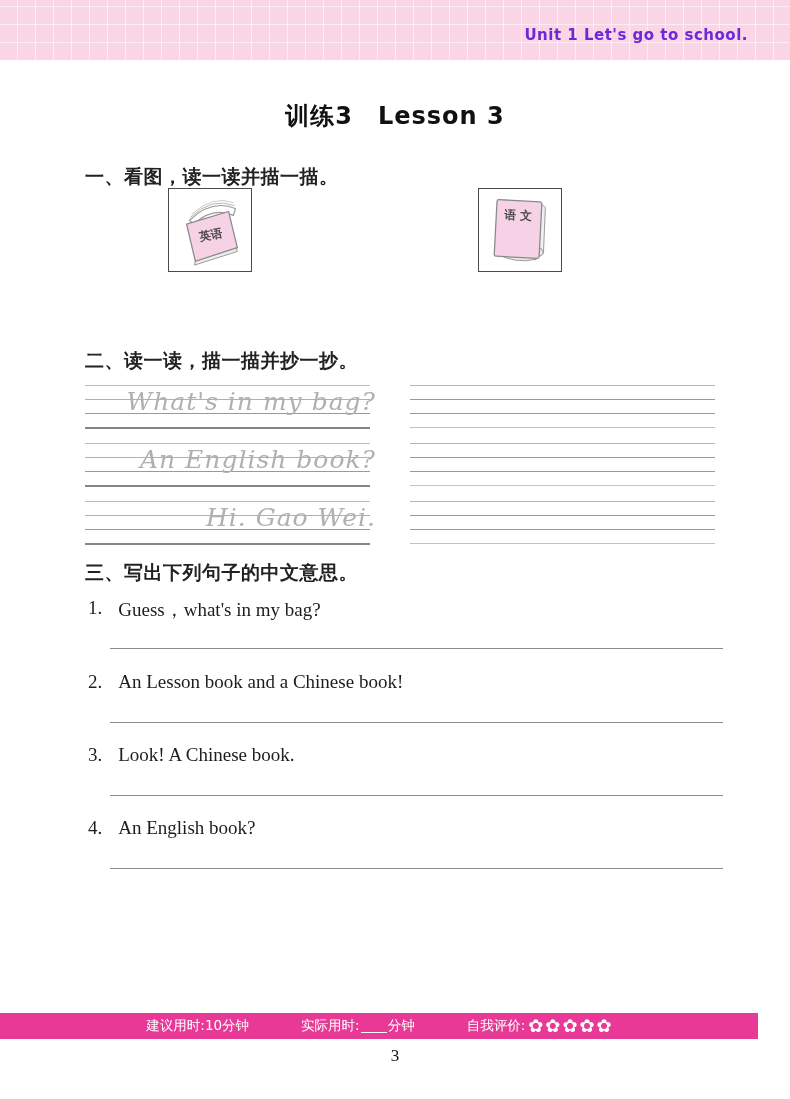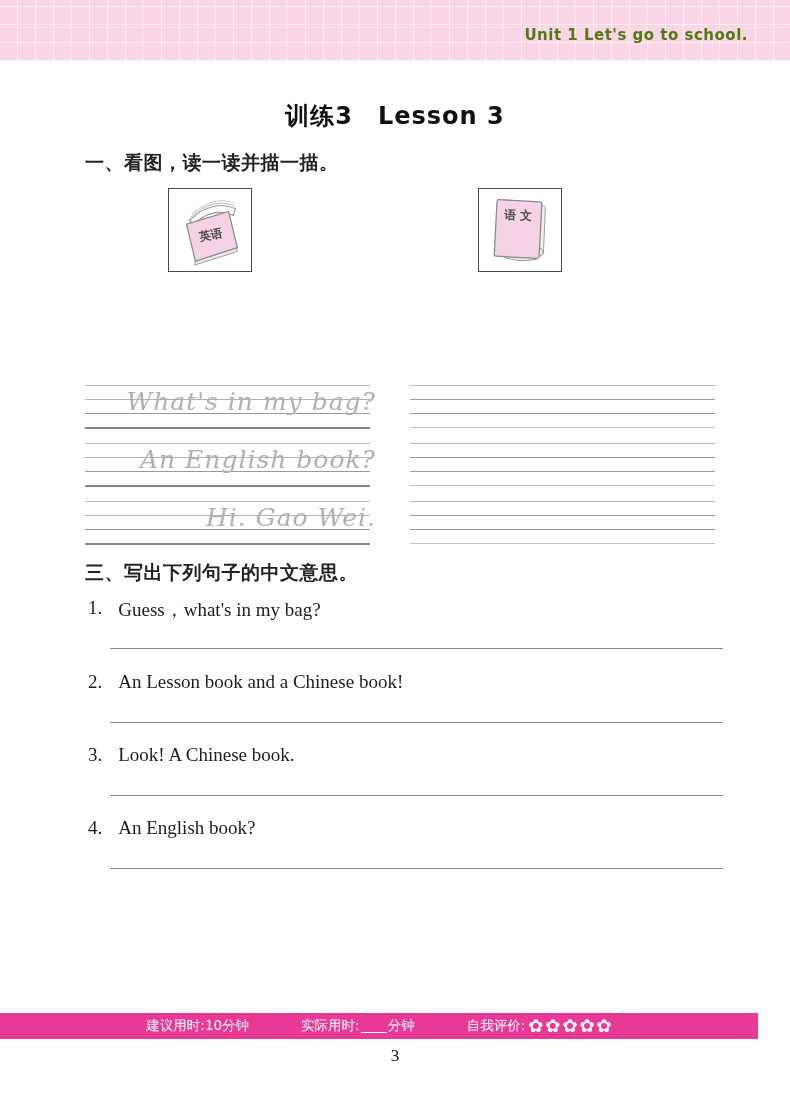--- a/index.html
+++ b/index.html
@@ -11,21 +11,21 @@
   
   .top-band{
     position:absolute;left:0;top:0;width:790px;height:60px;
     background-color:#fad5e5;
     background-image:
       repeating-linear-gradient(0deg, rgba(255,255,255,0) 0 17px, rgba(255,255,255,.55) 17px 18px),
       repeating-linear-gradient(90deg, rgba(255,255,255,0) 0 17px, rgba(255,255,255,.55) 17px 18px);
   }
   .unit-header{
     position:absolute;right:42px;top:26px;
-    font-weight:bold;font-size:15px;color:#4d7c0f;letter-spacing:.5px;
+    font-weight:bold;font-size:15px;color:#6d28d9;letter-spacing:.5px;
     font-family:"DejaVu Sans", sans-serif;
   }
   
   .page-title{
     position:absolute;left:0;top:100px;width:100%;text-align:center;
     font-size:24px;font-weight:bold;color:#111;
     font-family:"DejaVu Sans", sans-serif;letter-spacing:1px;
   }
   
   .sec-heading{
@@ -100,21 +100,21 @@
 </head>
 <body>
 
 <div class="page">
 
   <div class="top-band"></div>
   <div class="unit-header">Unit 1  Let's go to school.</div>
 
   <div class="page-title">训练3　Lesson 3</div>
 
-  <div class="sec-heading" style="top:150px;">一、看图，读一读并描一描。</div>
+  <div class="sec-heading" style="top:164px;">一、看图，读一读并描一描。</div>
 
   <div class="book-box" style="left:168px;">
     <svg viewBox="0 0 84 84">
       <path d="M21,32 Q44,10 68,20 L66,27 Q45,18 25,36 Z" fill="#ffffff" stroke="#9a9a9a" stroke-width="1.2"></path>
       <path d="M22,29 Q44,8 67,17" fill="none" stroke="#b5b5b5" stroke-width="1"></path>
       <path d="M23,26 Q45,6 66,14" fill="none" stroke="#c9c9c9" stroke-width="1"></path>
       <path d="M27,74 L26,78 L70,64 L69,60 Z" fill="#ececec" stroke="#9a9a9a" stroke-width="1"></path>
       <polygon points="18,36 61,23 70,60 27,74" fill="#f6d2e6" stroke="#8a8a8a" stroke-width="1.3"></polygon>
       <text x="43" y="51" text-anchor="middle" class="book-label" transform="rotate(-10 43 48)">英语</text>
     </svg>
@@ -123,20 +123,21 @@
   <div class="book-box" style="left:478px;">
     <svg viewBox="0 0 84 84">
       <path d="M62,14 L68,19 L66,66 L57,73 Z" fill="#f0f0f0" stroke="#9a9a9a" stroke-width="1"></path>
       <path d="M17,66 Q38,77 58,72 L66,66 L64,61 Z" fill="#e9e9e9" stroke="#9a9a9a" stroke-width="1"></path>
       <rect x="17" y="12" width="46" height="58" rx="2" transform="rotate(3 40 41)" fill="#f6d2e6" stroke="#8a8a8a" stroke-width="1.3"></rect>
       <text x="40" y="31" text-anchor="middle" class="book-label" transform="rotate(3 40 28)">语 文</text>
     </svg>
   </div>
 
 
+  <div class="sec-heading" style="top:348px;">二、读一读，描一描并抄一抄。</div>
 
   <div class="wgrid" style="left:85px;top:383px;width:285px;">
     <span class="trace left">What's in my bag?</span>
   </div>
   <div class="wgrid" style="left:85px;top:441px;width:285px;">
     <span class="trace left">An English book?</span>
   </div>
   <div class="wgrid" style="left:85px;top:499px;width:285px;">
     <span class="trace left">Hi. Gao Wei.</span>
   </div>

